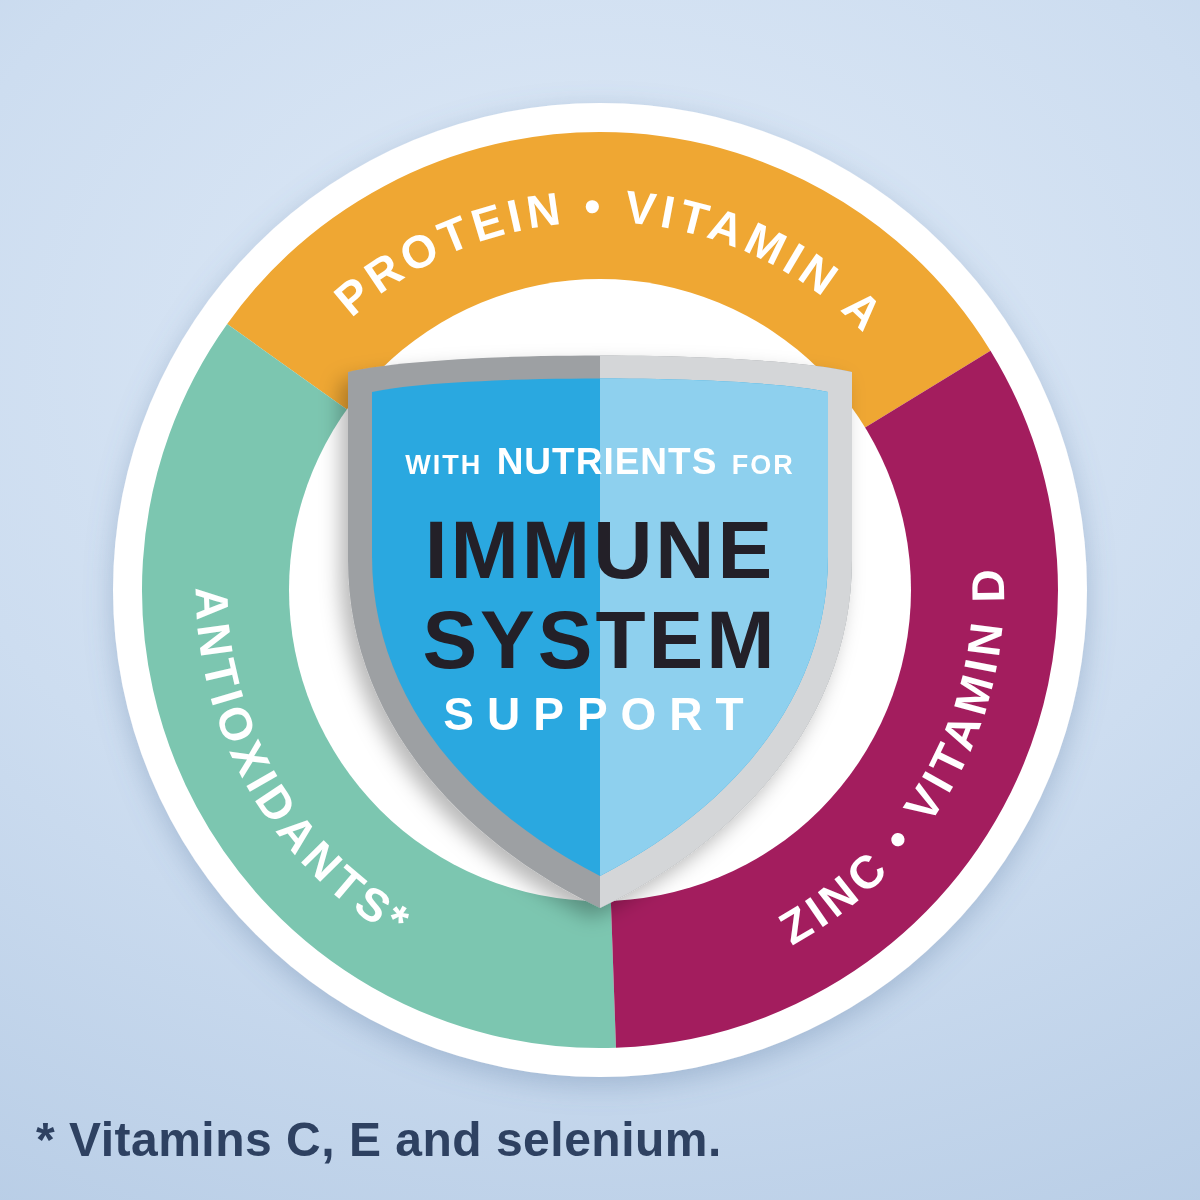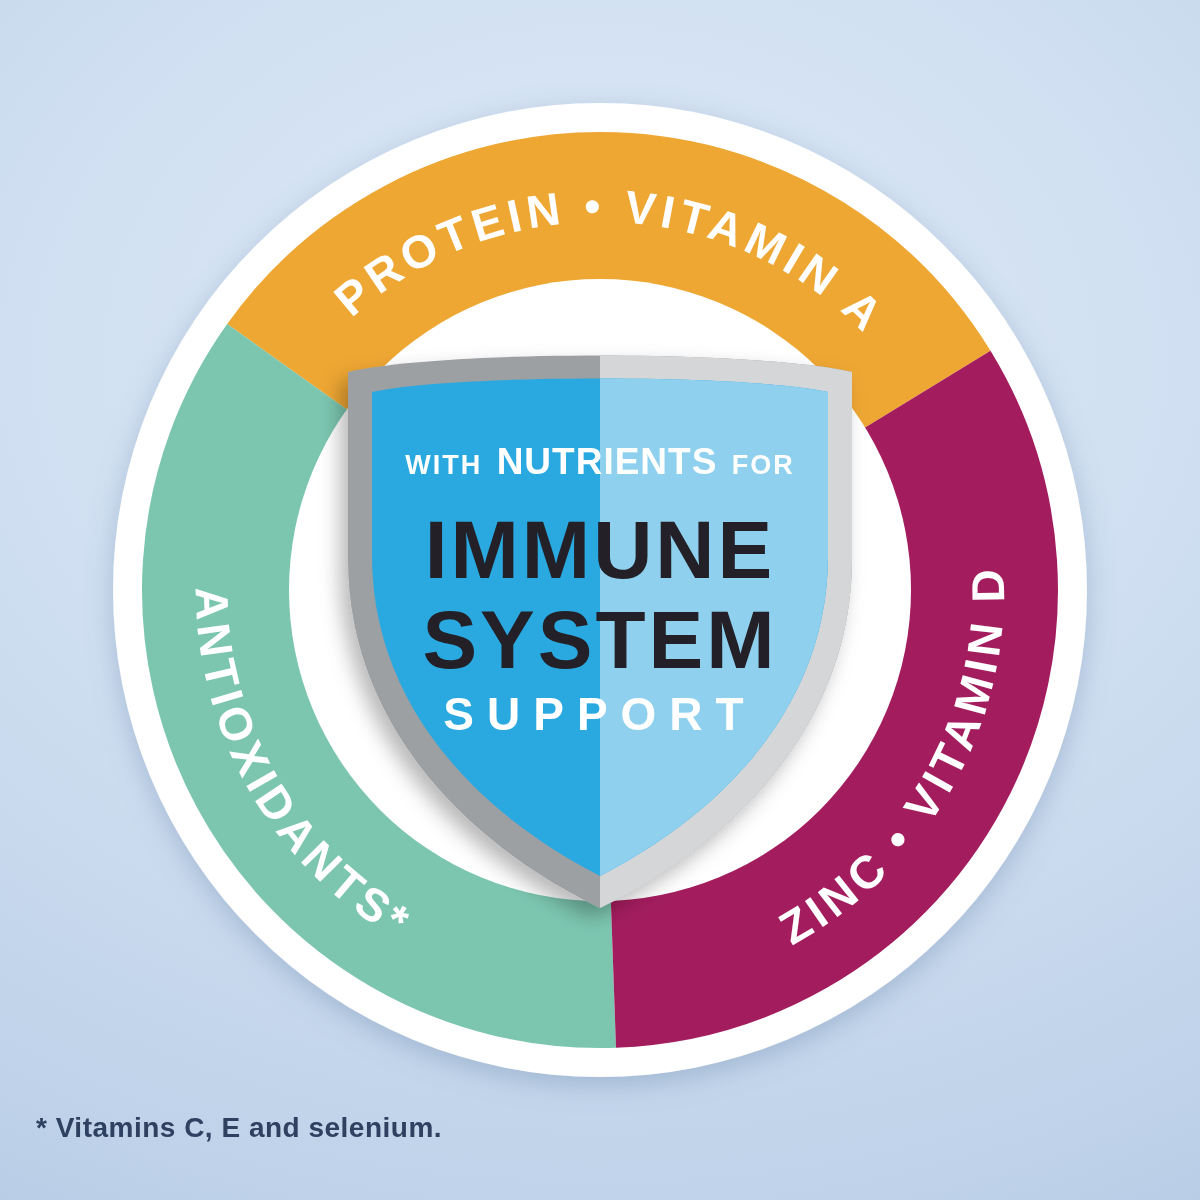--- a/index.html
+++ b/index.html
@@ -43,21 +43,21 @@
   .support {
     font-weight: bold;
     font-size: 46px;
     fill: #ffffff;
     letter-spacing: 13px;
   }
   .footnote {
     position: absolute;
     left: 36px;
     top: 1112px;
-    font-size: 28px;
+    font-size: 48px;
     font-weight: bold;
     color: #2e4161;
     letter-spacing: 0.5px;
   }
 </style>
 </head>
 <body>
 
 <div class="stage">
 

